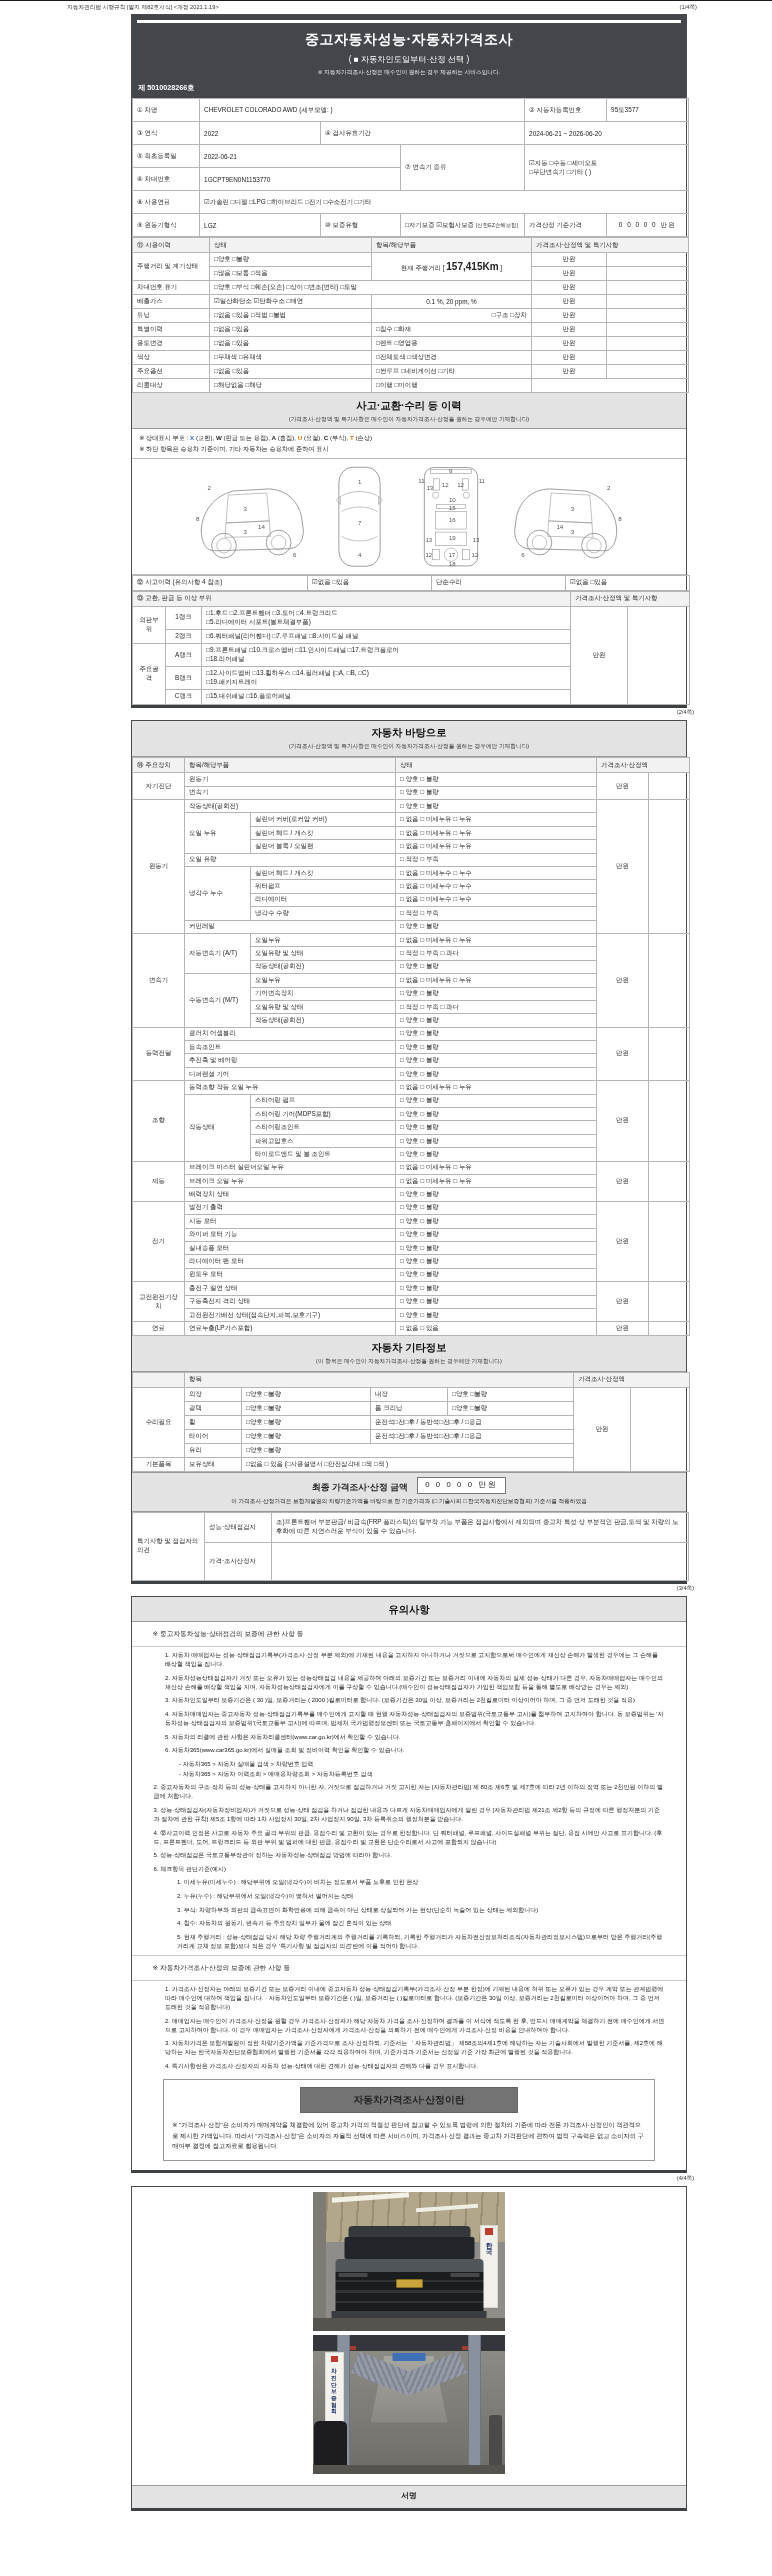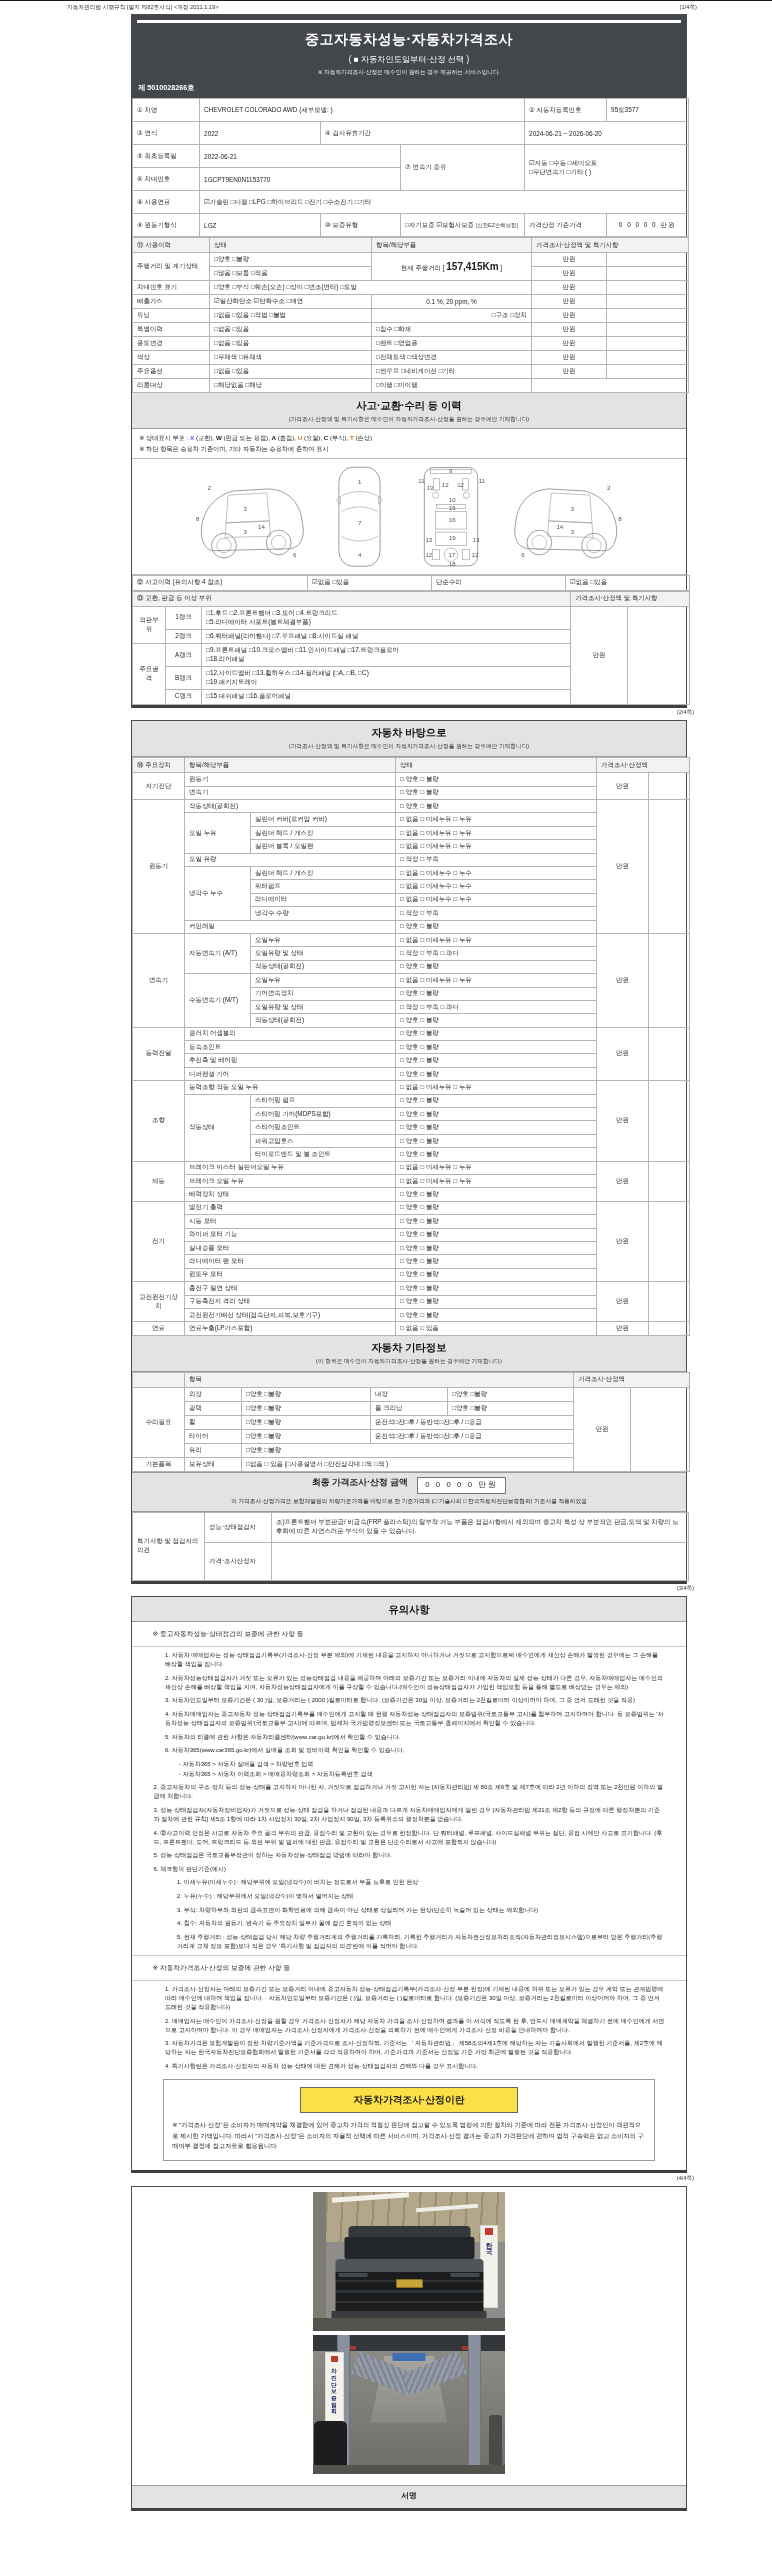--- a/index.html
+++ b/index.html
@@ -48,25 +48,25 @@
 
   
   .nt{font-size:6px;line-height:1.5;margin:4.6px 20.6px 4.6px 33px;}
   .nt-h{margin:0;padding:6.7px 20.6px;font-size:6.7px;border-bottom:0.5px solid #ccc;border-top:0.5px solid #ccc;}
   .nt-h:first-child{border-top:none;}
   .nt-p0{margin-left:21.6px;}
   .nt-q{margin-left:45px;}
   .nt-r{margin:1px 20.6px 1px 47px;}
 
   .pricebox{border:0.5px solid #999;margin:8.2px 31px 9.3px 31px;padding:7.2px 8.2px 8.2px 8.2px;}
-  .pricebox .pbt{border:1px solid #666;width:216px;margin:0 auto;text-align:center;font-size:9.8px;font-weight:bold;padding:5.2px 0;background:#fde047;}
+  .pricebox .pbt{border:1px solid #666;width:216px;margin:0 auto;text-align:center;font-size:9.8px;font-weight:bold;padding:5.2px 0;background:#737373;}
   .pricebox .pbx{font-size:6.2px;line-height:1.7;margin-top:7.2px;}
 
   .band{background:#e3e3e3;border-top:0.5px solid #9a9a9a;border-bottom:0.5px solid #9a9a9a;padding:4.6px 0 5.2px 0;}
-  .band .l1{display:flex;justify-content:center;align-items:flex-start;gap:9.3px;}
+  .band .l1{display:flex;justify-content:center;align-items:flex-end;gap:9.3px;}
   .band .bl{font-size:8.8px;font-weight:bold;}
   .band .bv{background:#fff;border:0.5px solid #777;padding:2.1px 7.2px;font-size:7.7px;letter-spacing:2.1px;}
   .band .l2{text-align:center;font-size:5.7px;margin-top:4.1px;}
 
   .photoarea{padding:5.2px 0 7.2px 0;}
   .photo{position:relative;width:192px;height:139px;margin:0 auto 4.1px auto;overflow:hidden;background:#8e8d89;}
   .sign{background:#e3e3e3;border-top:0.5px solid #9a9a9a;padding:5.2px 0 6.2px 0;}
   .sign .st{text-align:center;font-size:7.7px;font-weight:bold;color:#222;}
   .vtext{writing-mode:vertical-rl;text-orientation:upright;}
 </style>

